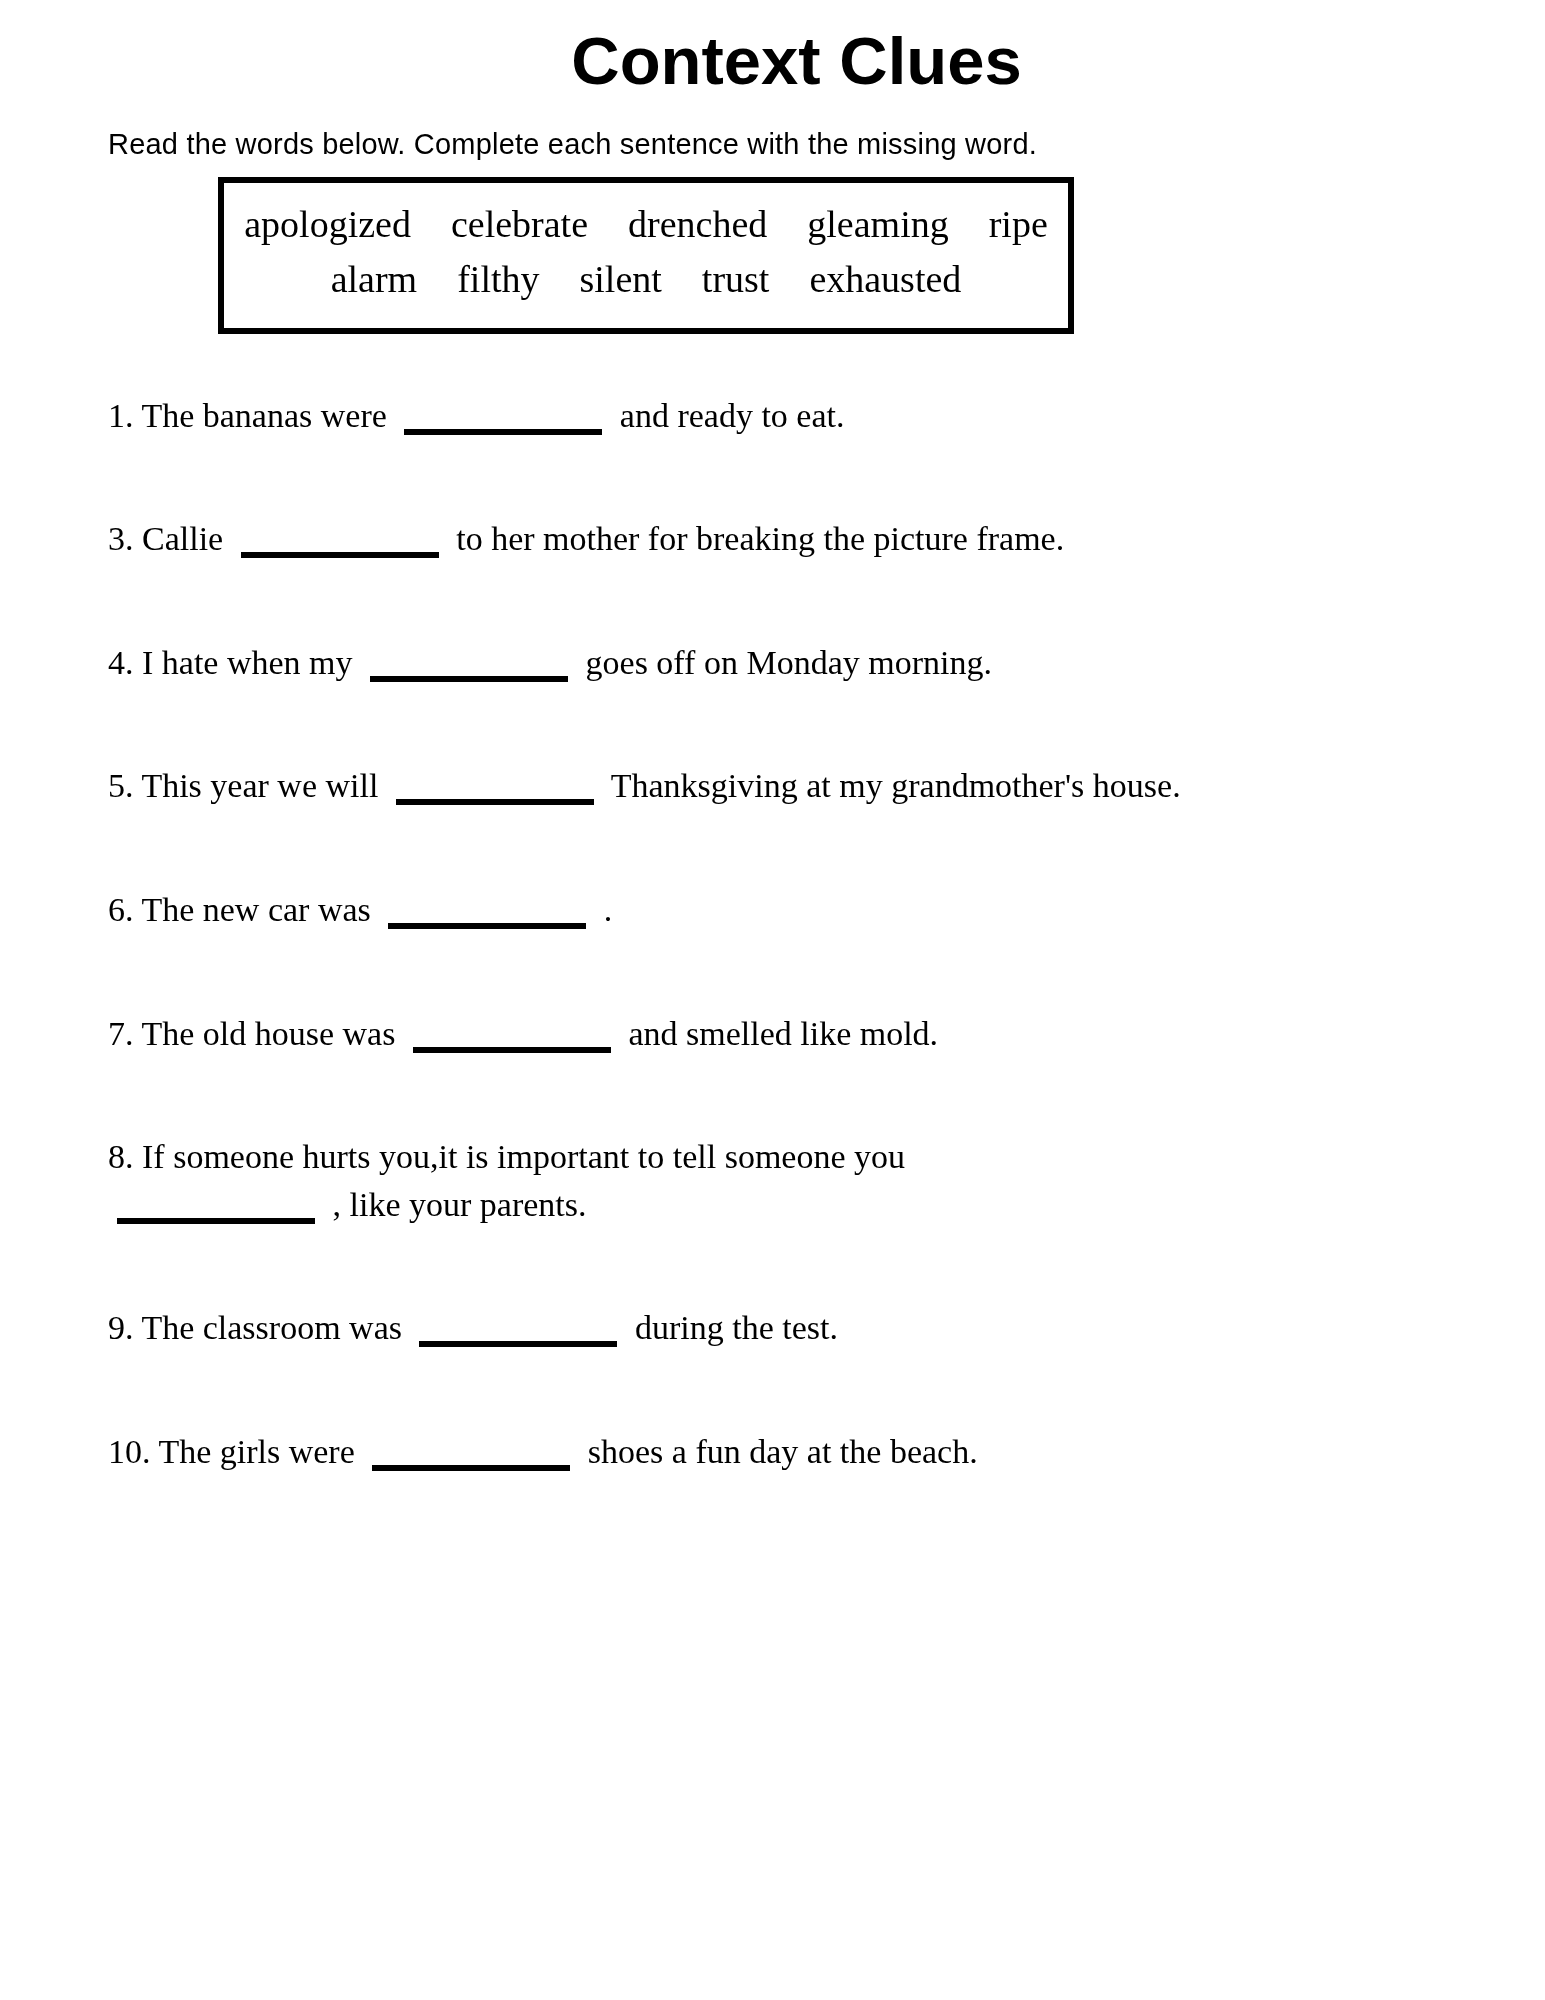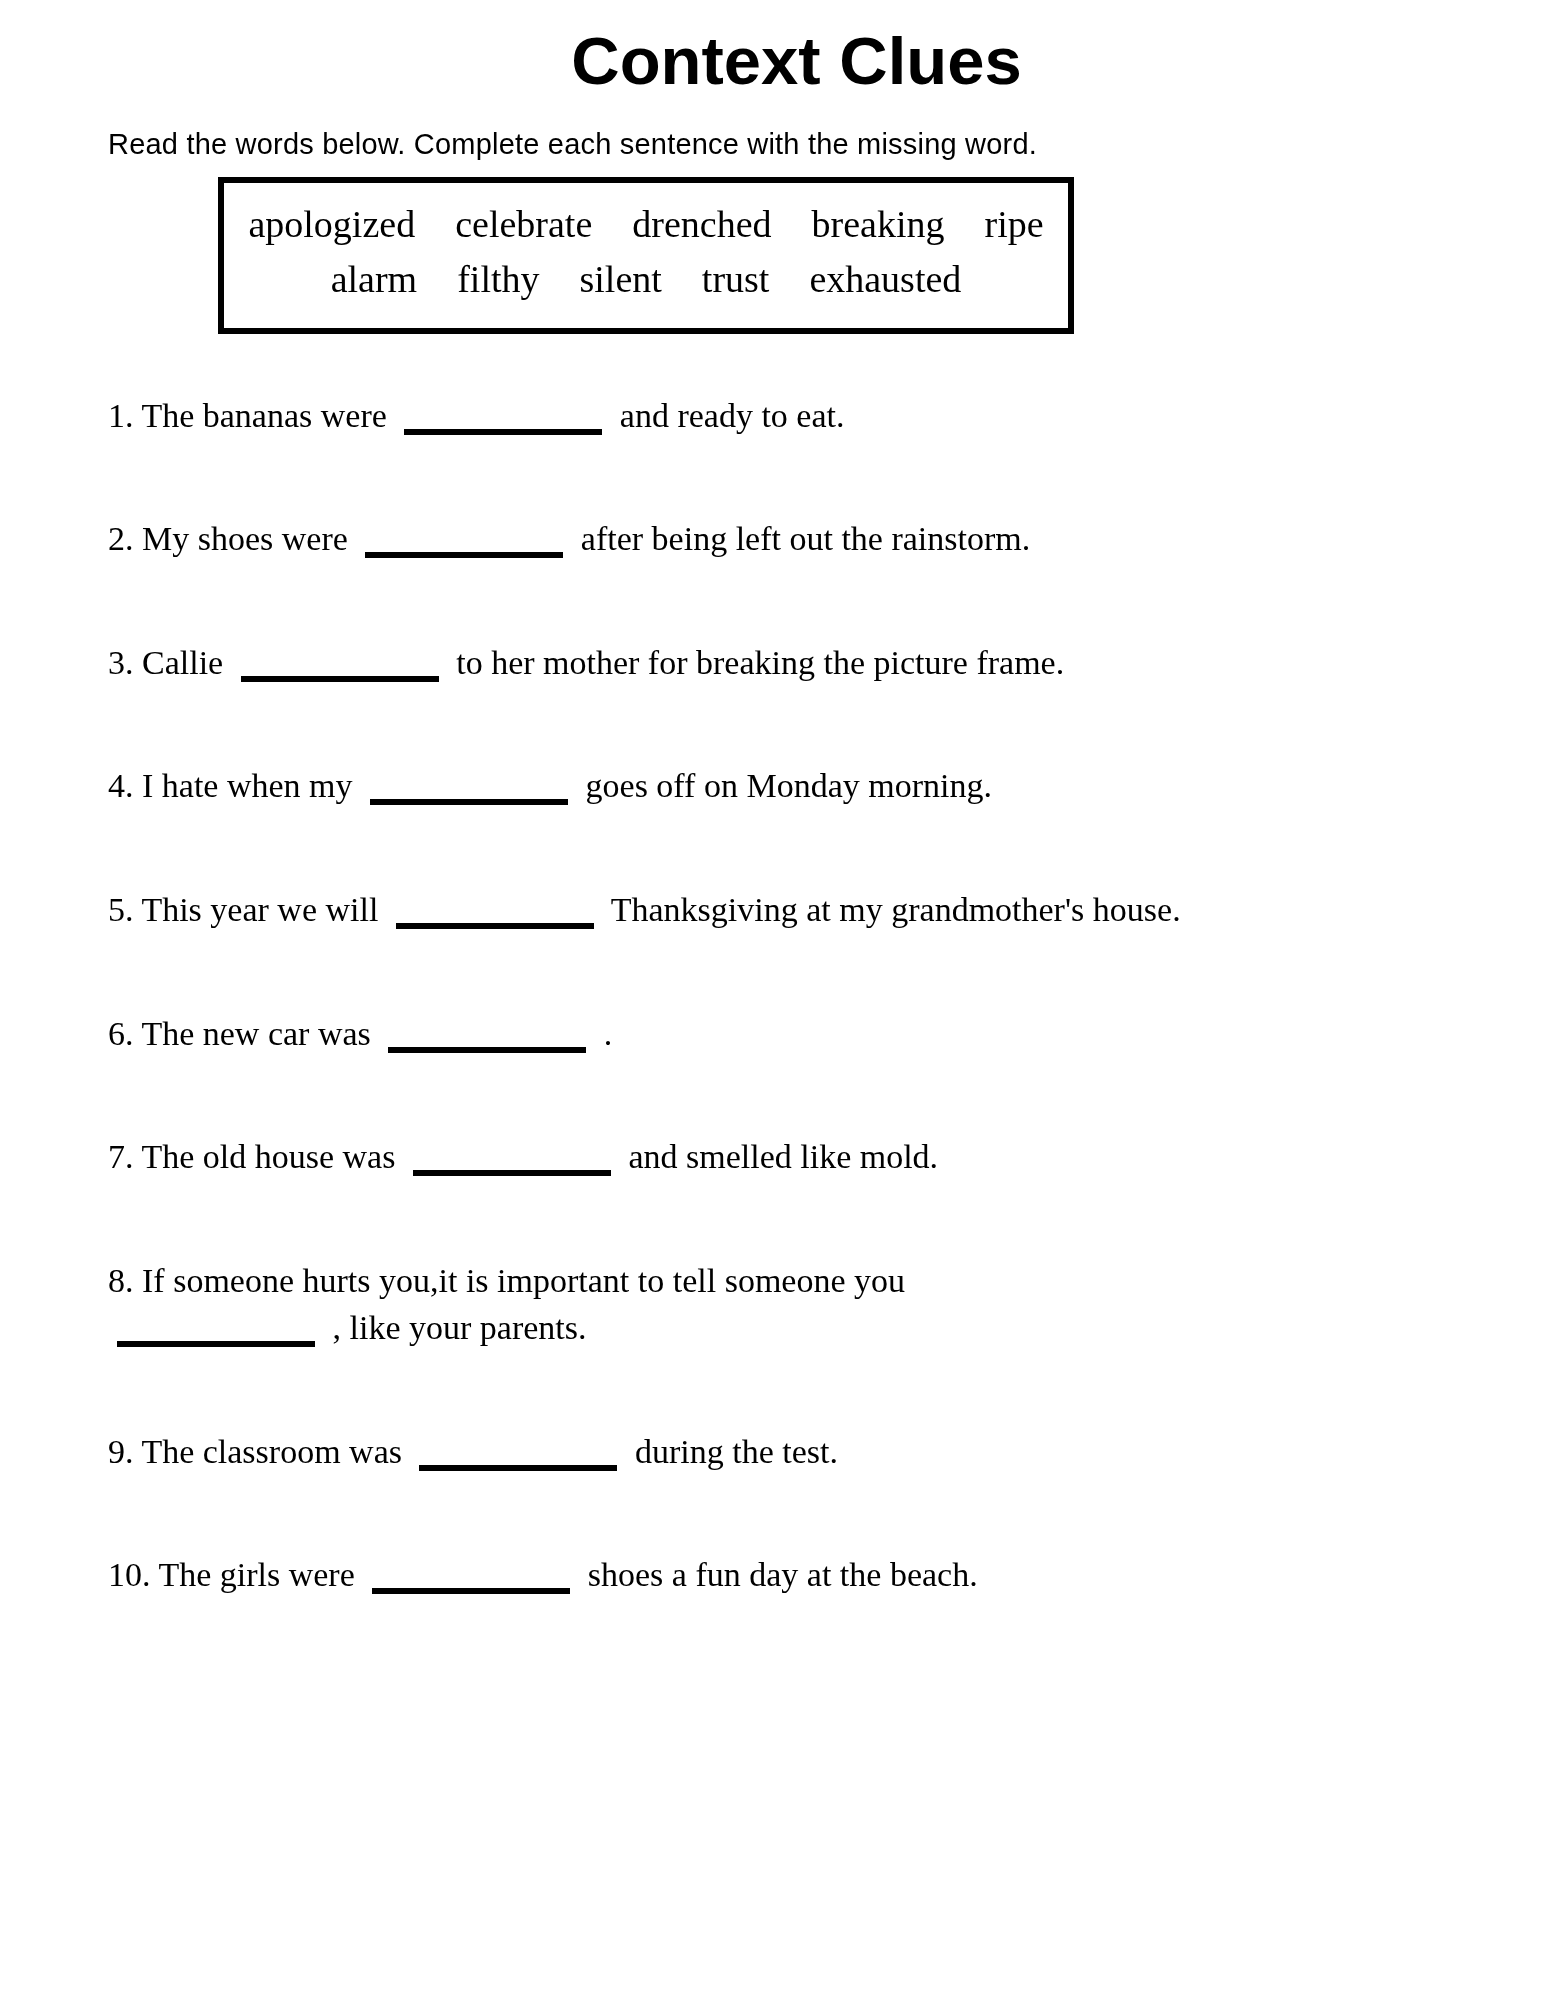--- a/index.html
+++ b/index.html
@@ -75,35 +75,34 @@
 
 <div class="page">
   <div class="title">Context Clues</div>
   <div class="instructions">Read the words below. Complete each sentence with the missing word.</div>
 
   <div class="word-bank">
       <div class="bank-row">
         <span>apologized</span>
         <span>celebrate</span>
         <span>drenched</span>
-        <span>breaking</span>
+        <span>gleaming</span>
         <span>ripe</span>
       </div>
       <div class="bank-row">
         <span>alarm</span>
         <span>filthy</span>
         <span>silent</span>
         <span>trust</span>
         <span>exhausted</span>
       </div>
     </div>
 
   <div class="questions">
       <div class="question"><span>1. The bananas were </span><span class="blank"></span><span> and ready to eat.</span></div>
-      <div class="question"><span>2. My shoes were </span><span class="blank"></span><span> after being left out the rainstorm.</span></div>
       <div class="question"><span>3. Callie </span><span class="blank"></span><span> to her mother for breaking the picture frame.</span></div>
       <div class="question"><span>4. I hate when my </span><span class="blank"></span><span> goes off on Monday morning.</span></div>
       <div class="question"><span>5. This year we will </span><span class="blank"></span><span> Thanksgiving at my grandmother's house.</span></div>
       <div class="question"><span>6. The new car was </span><span class="blank"></span><span> .</span></div>
       <div class="question"><span>7.  The old house was </span><span class="blank"></span><span> and smelled like mold.</span></div>
       <div class="question"><span>8. If someone hurts you,it is important to tell someone you</span><br><span class="blank"></span><span> , like your parents.</span></div>
       <div class="question"><span>9. The classroom was </span><span class="blank"></span><span> during the test.</span></div>
       <div class="question"><span>10. The girls were </span><span class="blank"></span><span> shoes a fun day at the beach.</span></div>
     </div>
 </div>

